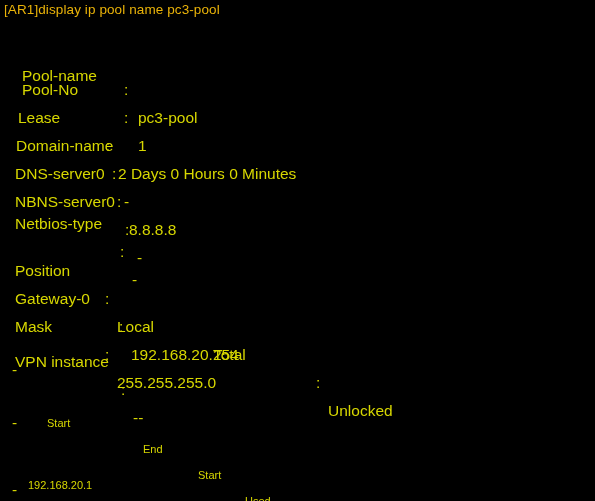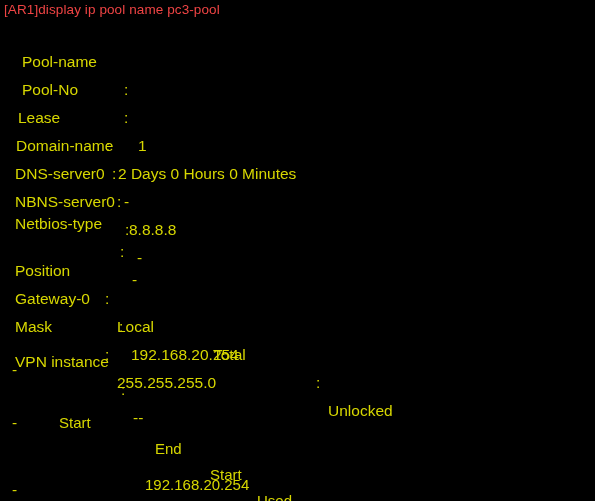--- a/index.html
+++ b/index.html
@@ -22,21 +22,21 @@
     color: #d7d700;
   }
 
   
   .cmd-line {
     position: absolute;
     left: 4px;
     top: 1px;
     font-size: 13.5px;
     line-height: 17px;
-    color: #ef4444;
+    color: #eab308;
     white-space: pre;
     letter-spacing: 0.1px;
   }
 
   
   .row {
     position: absolute;
     left: 0;
     width: 595px;
     height: 28px;
@@ -63,43 +63,44 @@
     line-height: 16px;
     color: #d7d700;
     white-space: nowrap;
     overflow: hidden;
     letter-spacing: 0px;
     font-family: "Liberation Sans", sans-serif;
   }
 
   .tbl-row {
     position: absolute;
-    left: 12px;
+    left: 0;
     width: 507px;
     height: 26px;
-    font-size: 15px;
+    font-size: 11px;
     line-height: 26px;
     color: #d7d700;
     white-space: pre;
   }
   .tbl-row span {
     position: absolute;
     white-space: pre;
   }
 </style>
 </head>
 <body>
 
 <div id="terminal">
 
   <div class="cmd-line">[AR1]display ip pool name pc3-pool</div>
 
   <div class="row" style="top:20px;">
-    <span class="lbl" style="left:22px;">Pool-name</span>
+    <span class="lbl" style="left:22px;margin-top:14px;">Pool-name</span>
     <span class="val" style="left:124px;">:</span>
+    <span class="val" style="left:138px;">pc3-pool</span>
   </div>
 
   <div class="row" style="top:48px;padding-left:24px;">
     <span class="lbl" style="left:22px;">Pool-No</span>
     <span class="val" style="left:124px;">:</span>
     <span class="val" style="left:138px;">1</span>
   </div>
 
   <div class="row" style="top:76px;">
     <span class="lbl" style="left:18px;">Lease</span>
@@ -166,20 +167,21 @@
     <span style="left:198px;">Start</span>
     <span style="left:245px;">Used</span>
     
     
     
   </div>
 
   <div class="sep" style="top:415px;">-</div>
 
   <div class="tbl-row" style="top:446px;">
+    <span style="left:28px;">192.168.20.1</span>
     <span style="left:133px;">192.168.20.254</span>
     
     
     
     
     
   </div>
 
   <div class="sep" style="top:482px;">-</div>
 

